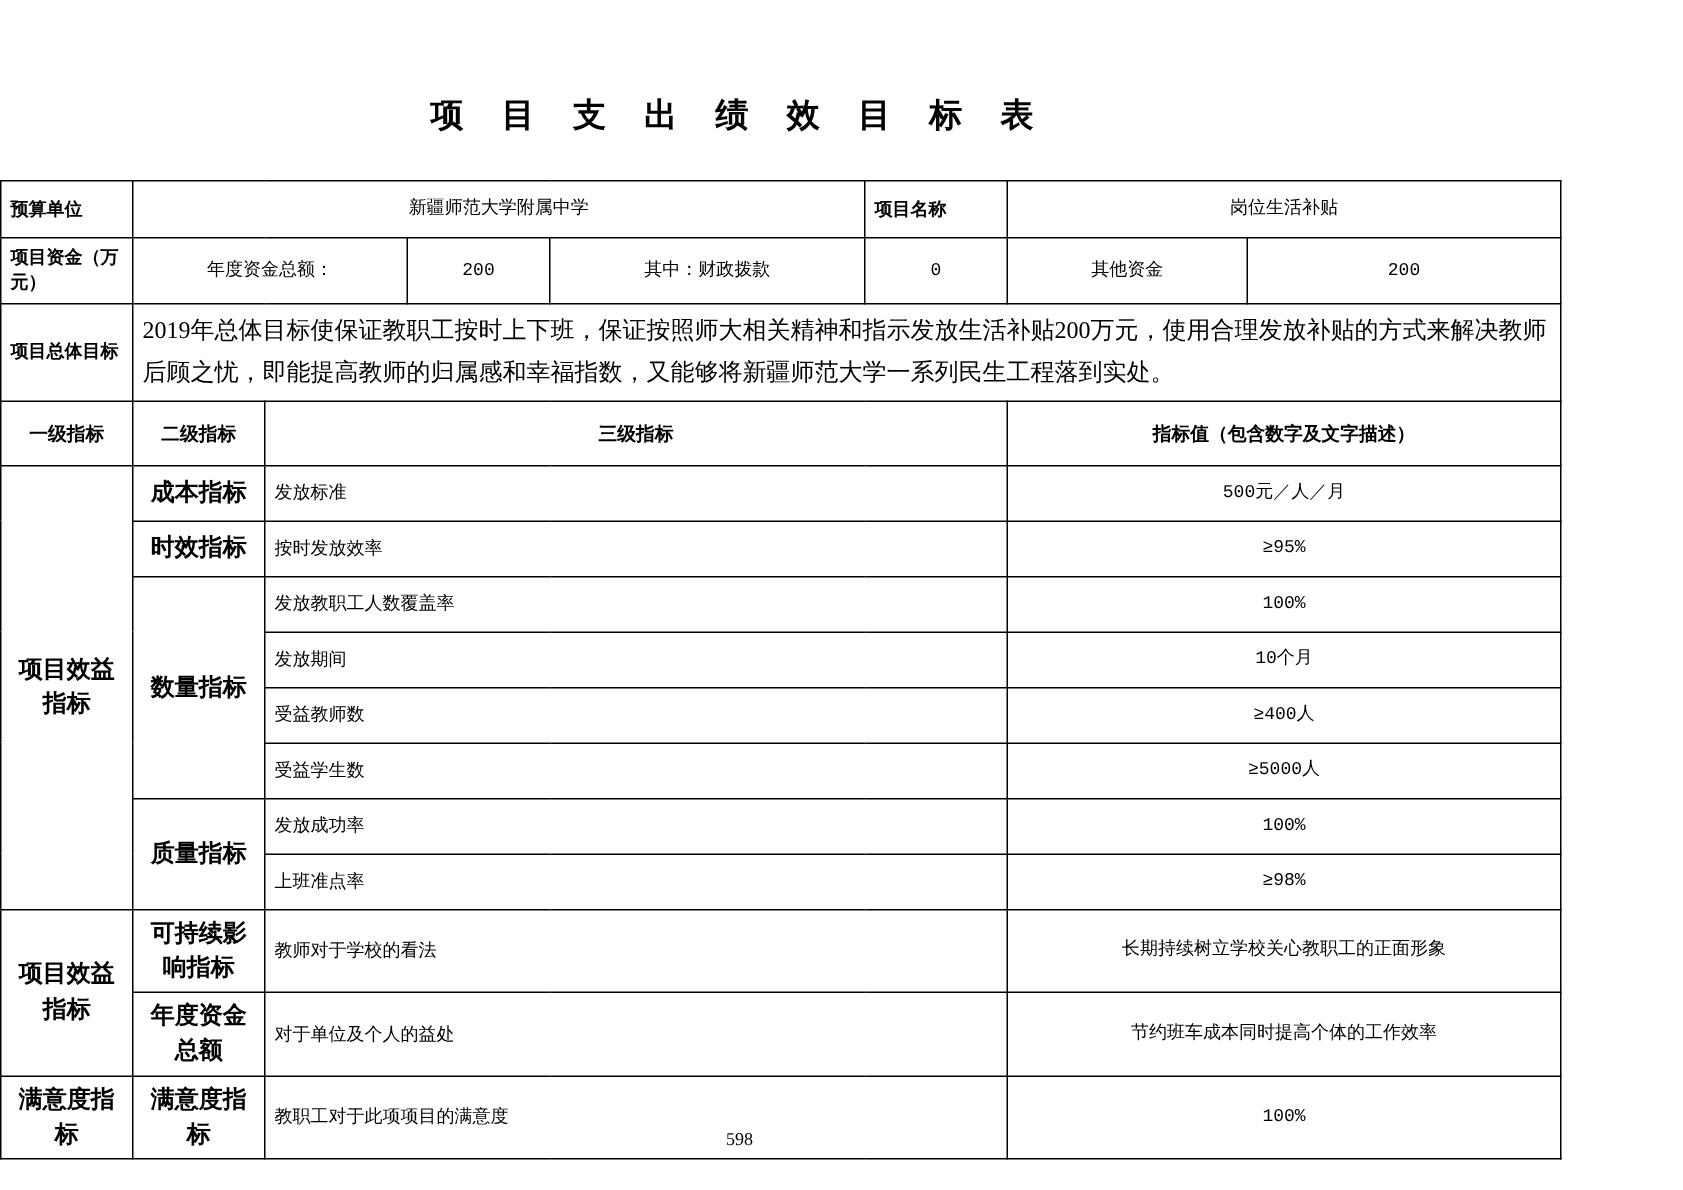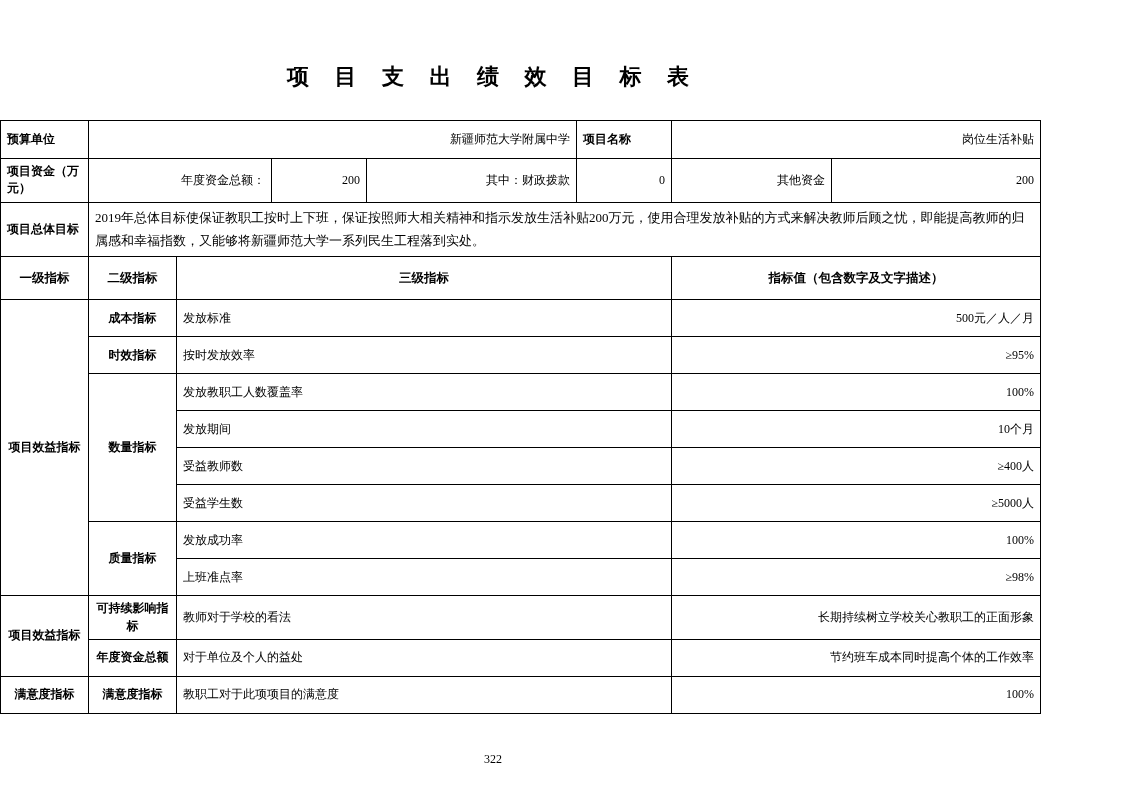--- a/index.html
+++ b/index.html
@@ -37,44 +37,44 @@
     table-layout: fixed;
     font-size: 12px;
     line-height: 1.45;
   }
   table.main td {
     border: 1px solid #000000;
     padding: 4px 6px;
     vertical-align: middle;
     word-break: break-all;
   }
-  .ctr { text-align: right; }
+  .ctr { text-align: center; font-family: Liberation Mono, monospace; }
   .lft { text-align: left; }
   .label-cell {
     font-weight: bold;
     font-size: 12px;
   }
   .tall { height: 38px; }
   .hdr-row td {
     font-weight: bold;
     text-align: center;
     height: 34px;
     font-size: 12.5px;
   }
   .goal-text {
     text-align: left;
     line-height: 1.75;
     padding: 6px 8px 6px 8px;
-    font-size: 13px;
+    font-size: 16px;
     text-indent: 0;
   }
   .vert-label {
     text-align: center;
     font-weight: bold;
-    font-size: 12px;
+    font-size: 16px;
   }
   .row-h { height: 37px; }
   .page-num {
     position: absolute;
     left: 0;
     right: 0;
     bottom: 26px;
     text-align: center;
     font-size: 12px;
     font-family: "Liberation Serif", "DejaVu Serif", serif;
@@ -184,14 +184,14 @@
 
       <tr class="row-h">
         <td class="vert-label">满意度指标</td>
         <td class="vert-label">满意度指标</td>
         <td class="lft" colspan="4">教职工对于此项项目的满意度</td>
         <td class="ctr" colspan="2">100%</td>
       </tr>
     </tbody>
   </table>
 
-  <div class="page-num">322</div>
+  <div class="page-num">598</div>
 </div>
 
 </body></html>

